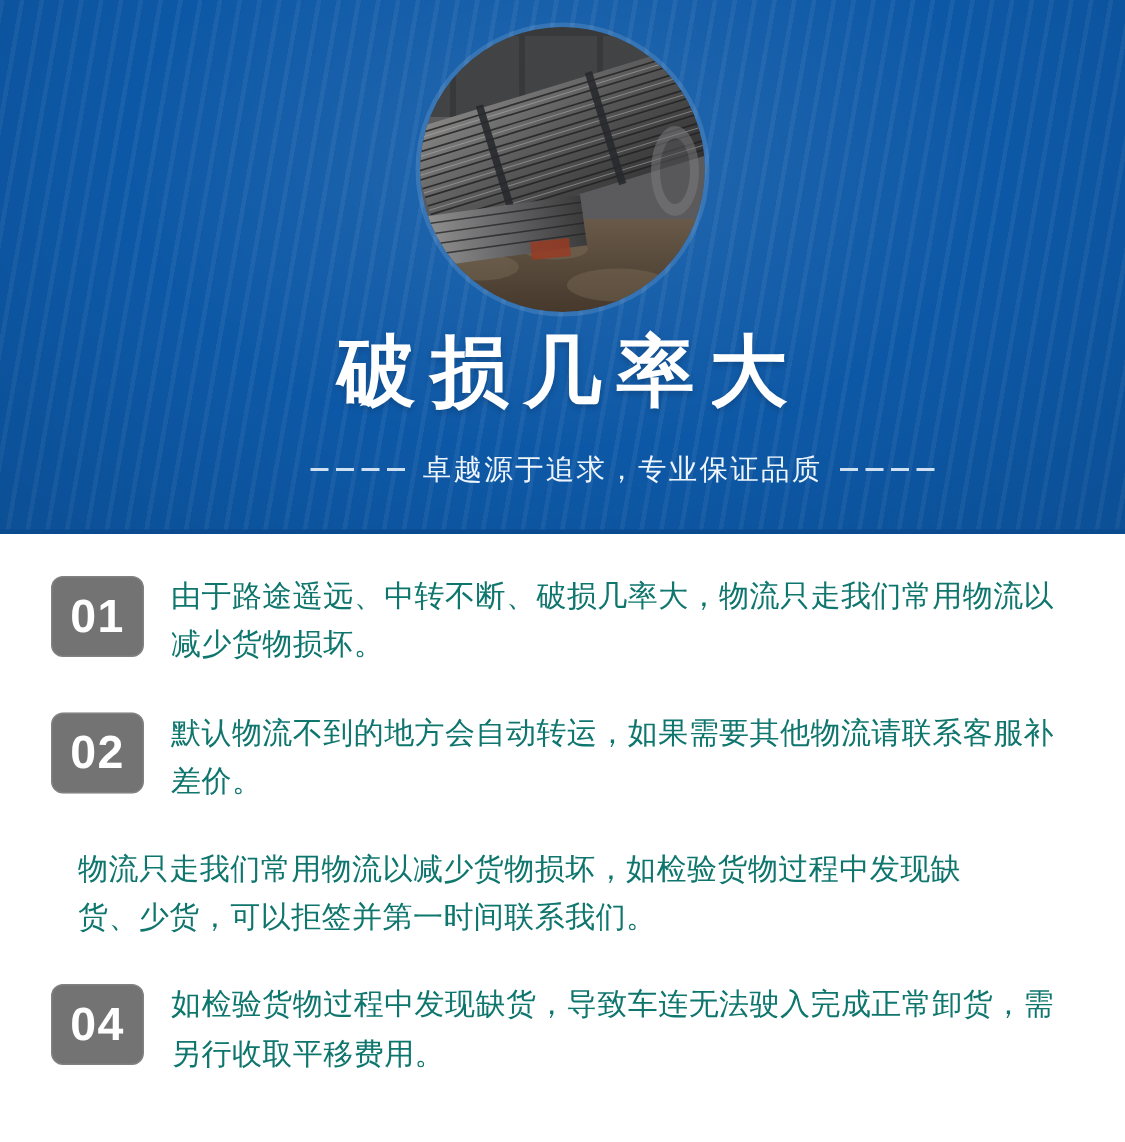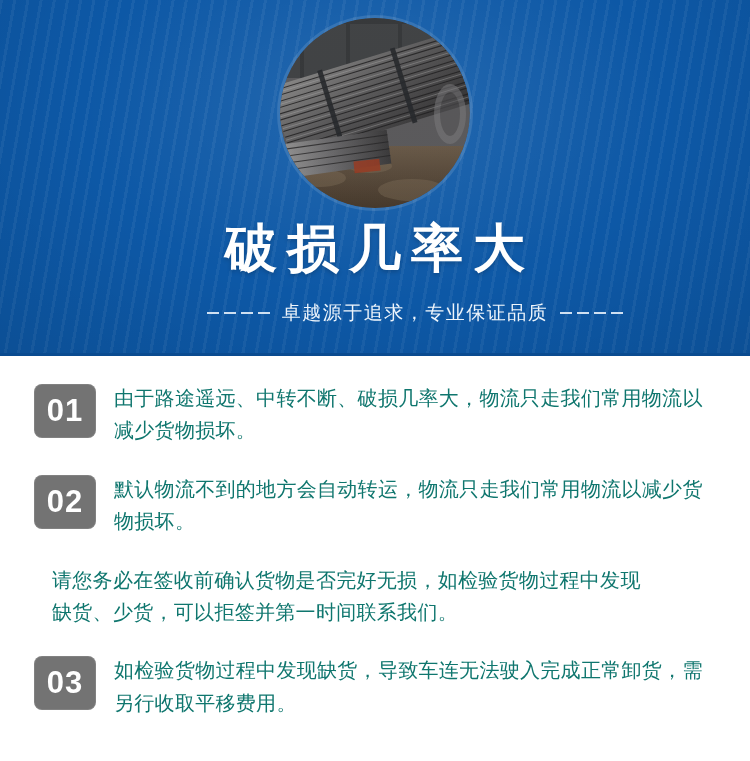--- a/index.html
+++ b/index.html
@@ -272,27 +272,27 @@
 
   <div class="notes">
 
     <div class="note-row">
       <div class="badge">01</div>
       <div class="note-text">由于路途遥远、中转不断、破损几率大，物流只走我们常用物流以减少货物损坏。</div>
     </div>
 
     <div class="note-row">
       <div class="badge">02</div>
-      <div class="note-text">默认物流不到的地方会自动转运，物流只走我们常用物流以减少货物损坏。</div>
-    </div>
-
-    <div class="note-row">
-      <div class="note-text">请您务必在签收前确认货物是否完好无损，如检验货物过程中发现缺货、少货，可以拒签并第一时间联系我们。</div>
-    </div>
-
-    <div class="note-row">
-      <div class="badge">03</div>
+      <div class="note-text">默认物流不到的地方会自动转运，如果需要其他物流请联系客服补差价。</div>
+    </div>
+
+    <div class="note-row">
+      <div class="note-text">物流只走我们常用物流以减少货物损坏，如检验货物过程中发现缺货、少货，可以拒签并第一时间联系我们。</div>
+    </div>
+
+    <div class="note-row">
+      <div class="badge">04</div>
       <div class="note-text">如检验货物过程中发现缺货，导致车连无法驶入完成正常卸货，需另行收取平移费用。</div>
     </div>
 
   </div>
 
 </div>
 
 </body></html>

